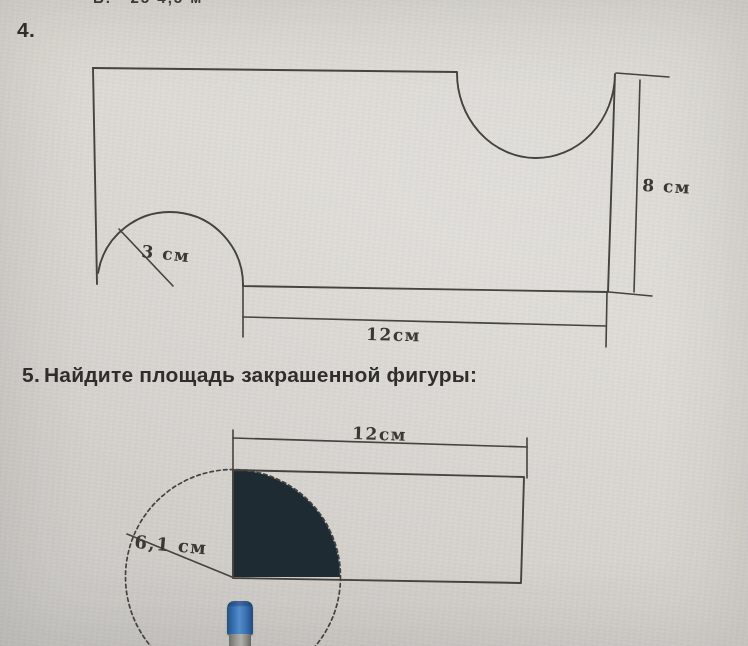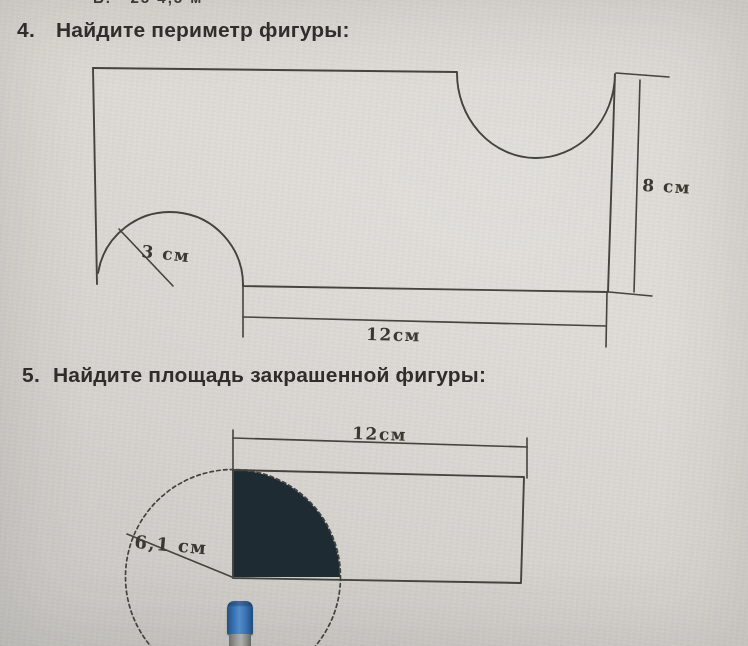--- a/index.html
+++ b/index.html
@@ -19,21 +19,21 @@
     font-size:15px; font-weight:700; letter-spacing:2px; white-space:pre;
     color:#3a3935;
   }
   .heading {
     position:absolute; display:flex; align-items:baseline;
     font-size:21px; font-weight:600; letter-spacing:0.2px; color:#2f2e2b;
   }
   #heading4 { left:17px; top:18px; }
   #heading4 .htitle { margin-left:21px; }
   #heading5 { left:22px; top:363px; }
-  #heading5 .htitle { margin-left:13px; }
+  #heading5 .htitle { margin-left:4px; }
   svg.figures { position:absolute; left:0; top:0; }
   .ink  { stroke:#45433d; stroke-width:1.9; fill:none; stroke-linecap:round; stroke-linejoin:round; }
   .thin { stroke-width:1.6; }
   .dash { stroke-dasharray:3.6 3.2; stroke-width:1.7; }
   text.dim {
     font-family:"DejaVu Serif","Liberation Serif",serif;
     font-weight:bold; font-size:17px; fill:#3a3831; letter-spacing:1.5px;
   }
   text.dim.big { font-size:18px; }
   
@@ -52,21 +52,20 @@
 </style>
 </head>
 <body>
 
 <div id="stage">
 
   <div class="fragment">Б.   25 4,5 м</div>
 
   <div class="heading" id="heading4">
     <span class="hnum">4.</span>
-    <span class="htitle">Найдите периметр фигуры:</span>
   </div>
 
   <div class="heading" id="heading5">
     <span class="hnum">5.</span>
     <span class="htitle">Найдите площадь закрашенной фигуры:</span>
   </div>
 
   <svg class="figures" width="748" height="646" viewBox="0 0 748 646">
 
     <g>

